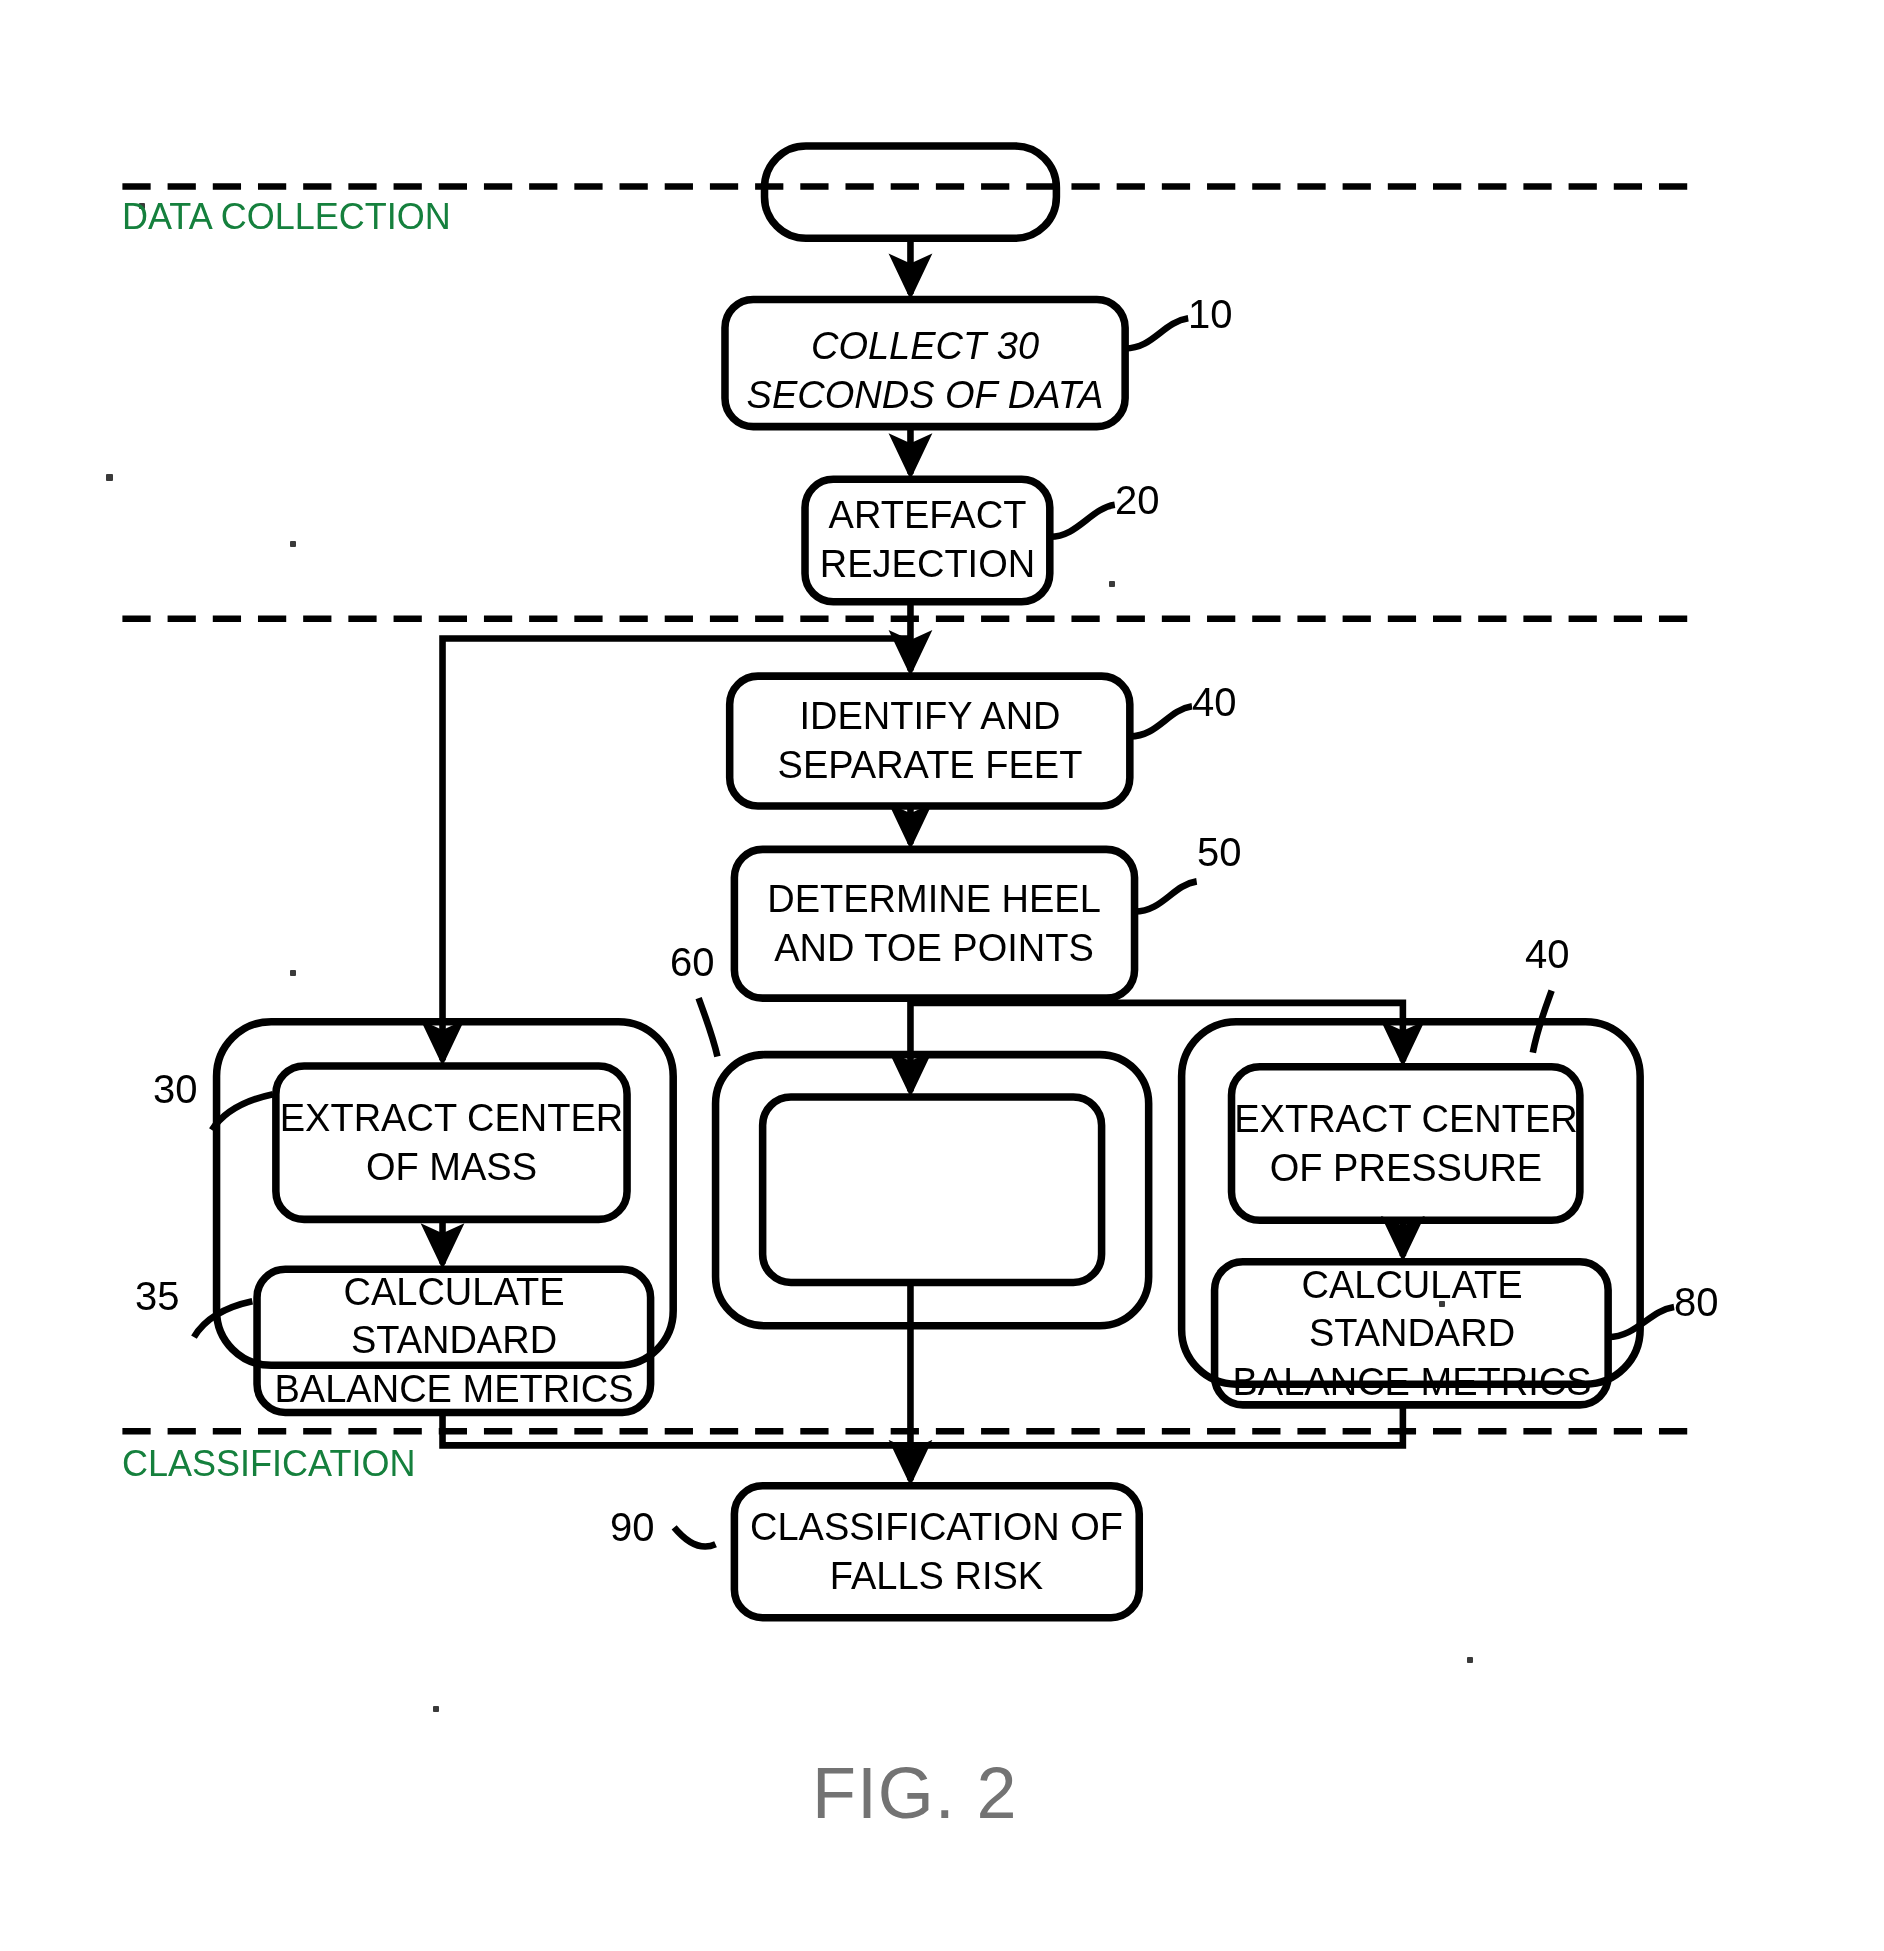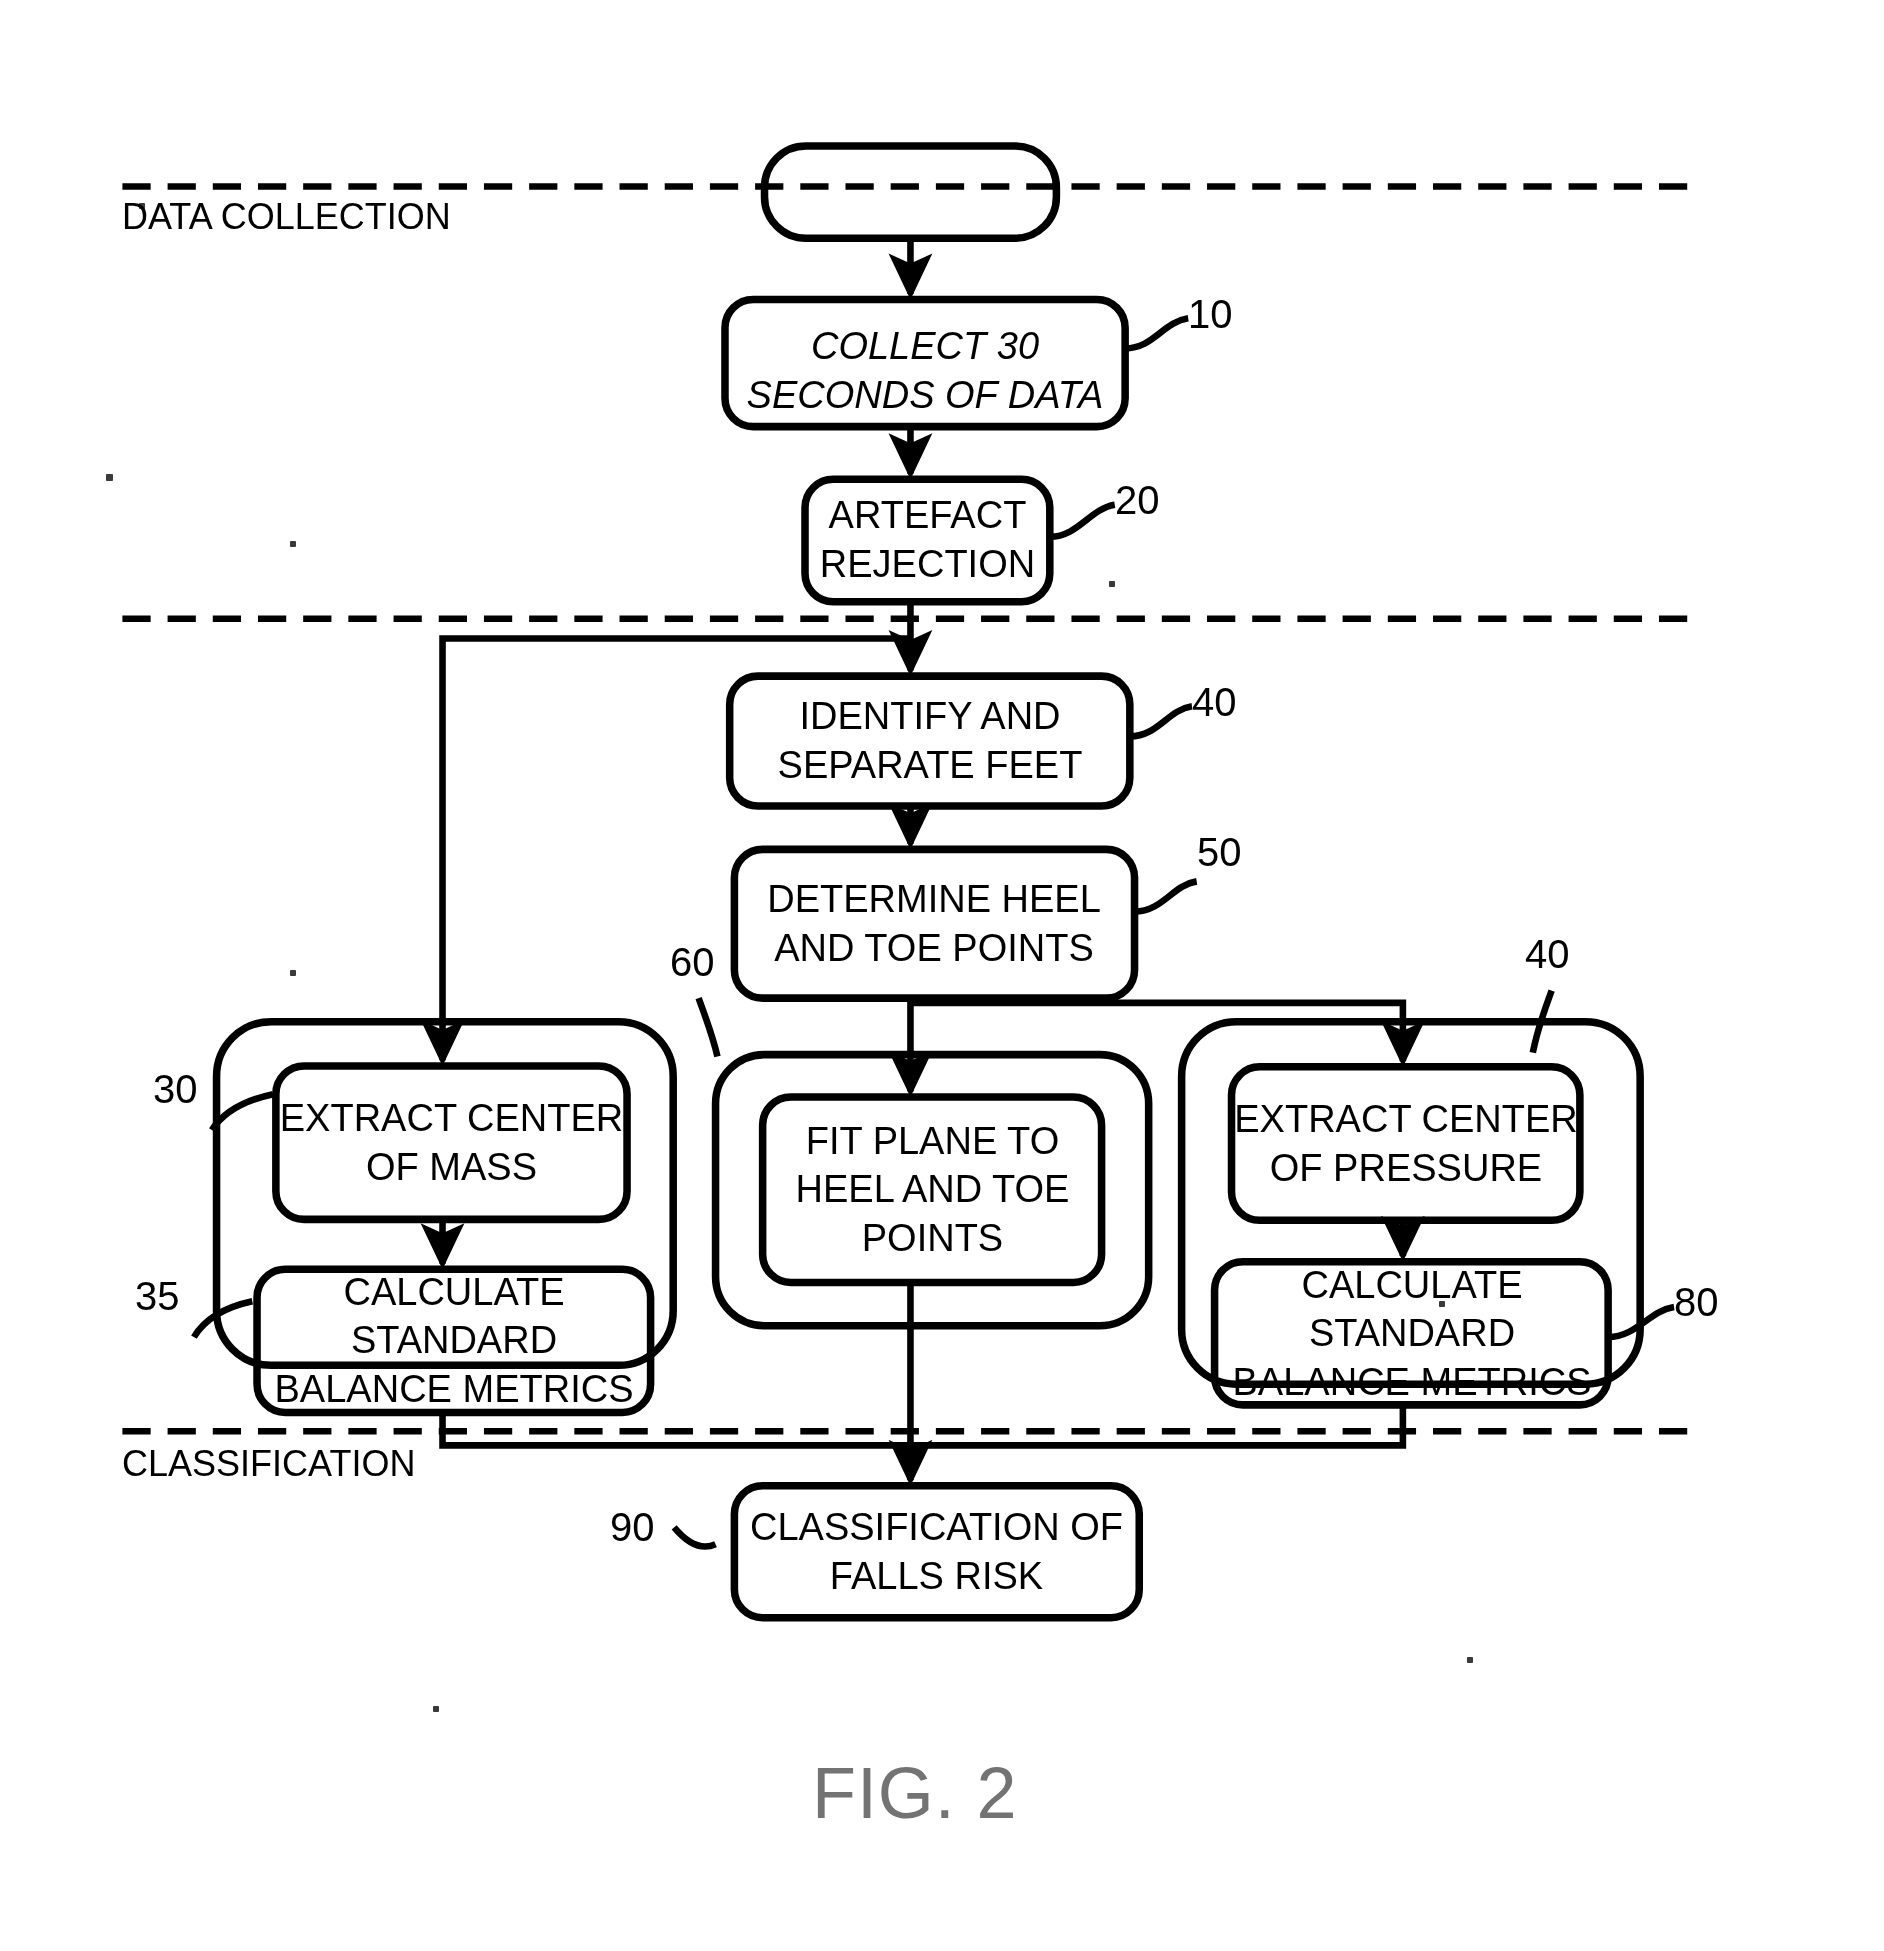--- a/index.html
+++ b/index.html
@@ -32,21 +32,21 @@
     color: #000000;
     font-family: "Liberation Sans", sans-serif;
     font-size: 38px;
     line-height: 1.28;
     letter-spacing: 0px;
     white-space: pre-line;
     pointer-events: none;
   }
   .section-label {
     position: absolute;
-    color: #000000;
+    color: #15803d;
     font-family: "Liberation Sans", sans-serif;
     font-size: 36px;
     line-height: 1.3;
     white-space: pre-line;
   }
   .ref-num {
     position: absolute;
     color: #000000;
     font-family: "Liberation Sans", sans-serif;
     font-size: 40px;
@@ -156,23 +156,20 @@
 
   <div class="node-label" style="left:734px;top:849px;width:400px;height:149px;">DETERMINE HEEL
 AND TOE POINTS</div>
 
   <div class="node-label" style="left:271px;top:1066px;width:361px;height:153px;">EXTRACT CENTER
 OF MASS</div>
 
   <div class="node-label" style="left:257px;top:1269px;width:394px;height:143px;">CALCULATE STANDARD
 BALANCE METRICS</div>
 
-  <div class="node-label" style="left:763px;top:1097px;width:339px;height:185px;">FIT PLANE TO
-HEEL AND TOE
-POINTS</div>
 
   <div class="node-label" style="left:1227px;top:1067px;width:358px;height:153px;">EXTRACT CENTER
 OF PRESSURE</div>
 
   <div class="node-label" style="left:1215px;top:1262px;width:394px;height:143px;">CALCULATE STANDARD
 BALANCE METRICS</div>
 
   <div class="node-label" style="left:734px;top:1486px;width:405px;height:132px;">CLASSIFICATION OF
 FALLS RISK</div>
 

